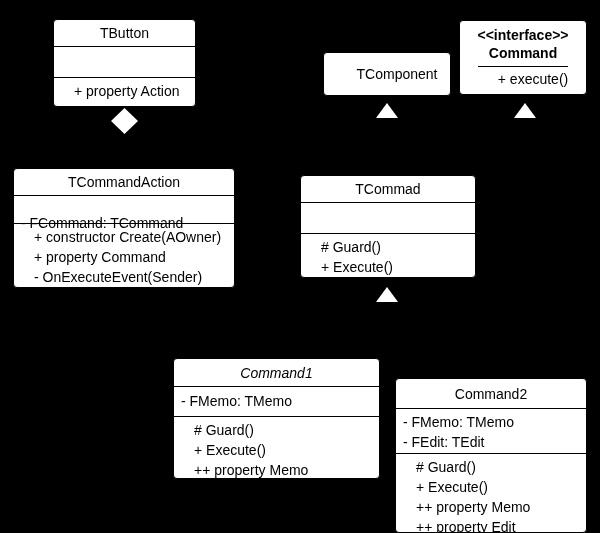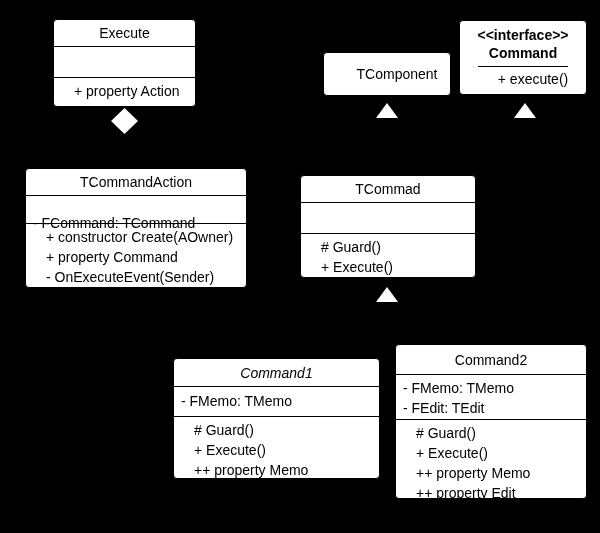--- a/index.html
+++ b/index.html
@@ -52,42 +52,42 @@
     position: absolute;
     display: block;
   }
 </style>
 </head>
 <body>
 
 <div class="canvas">
 
   <div class="uml-class" style="left:53px; top:19px; width:143px; height:88px;">
-    <div class="compartment c-title" style="height:26px;">Execute</div>
+    <div class="compartment c-title" style="height:26px;">TButton</div>
     <div class="compartment" style="height:31px;"></div>
     <div class="compartment fill c-lines">
       <div>+ property Action</div>
     </div>
   </div>
 
   <div class="uml-class" style="left:323px; top:52px; width:128px; height:44px;">
     <div class="compartment fill c-title">TComponent</div>
   </div>
 
   <div class="uml-class" style="left:459px; top:20px; width:128px; height:75px;align-items:center;">
     <div class="compartment c-title bold" style="height:45px;">
       <div>&lt;&lt;interface&gt;&gt;</div>
       <div>Command</div>
     </div>
     <div class="compartment fill c-lines" style="padding-top:2px;">
       <div>+ execute()</div>
     </div>
   </div>
 
-  <div class="uml-class" style="left:25px; top:168px; width:222px; height:120px;justify-content:center;">
+  <div class="uml-class" style="left:13px; top:168px; width:222px; height:120px;justify-content:center;">
     <div class="compartment c-title" style="height:26px;">TCommandAction</div>
     <div class="compartment c-lines" style="height:28px; padding-top:17px;">
       <div>- FCommand: TCommand</div>
     </div>
     <div class="compartment fill c-lines">
       <div>+ constructor Create(AOwner)</div>
       <div>+ property Command</div>
       <div>- OnExecuteEvent(Sender)</div>
     </div>
   </div>
@@ -106,21 +106,21 @@
     <div class="compartment c-lines" style="height:30px; padding-top:4px;">
       <div>- FMemo: TMemo</div>
     </div>
     <div class="compartment fill c-lines">
       <div># Guard()</div>
       <div>+ Execute()</div>
       <div>++ property Memo</div>
     </div>
   </div>
 
-  <div class="uml-class" style="left:395px; top:344px; width:192px; height:155px;">
+  <div class="uml-class" style="left:395px; top:378px; width:192px; height:155px;">
     <div class="compartment c-title" style="height:29px;">Command2</div>
     <div class="compartment c-lines" style="height:45px; padding-top:3px;">
       <div>- FMemo: TMemo</div>
       <div>- FEdit: TEdit</div>
     </div>
     <div class="compartment fill c-lines">
       <div># Guard()</div>
       <div>+ Execute()</div>
       <div>++ property Memo</div>
       <div>++ property Edit</div>

